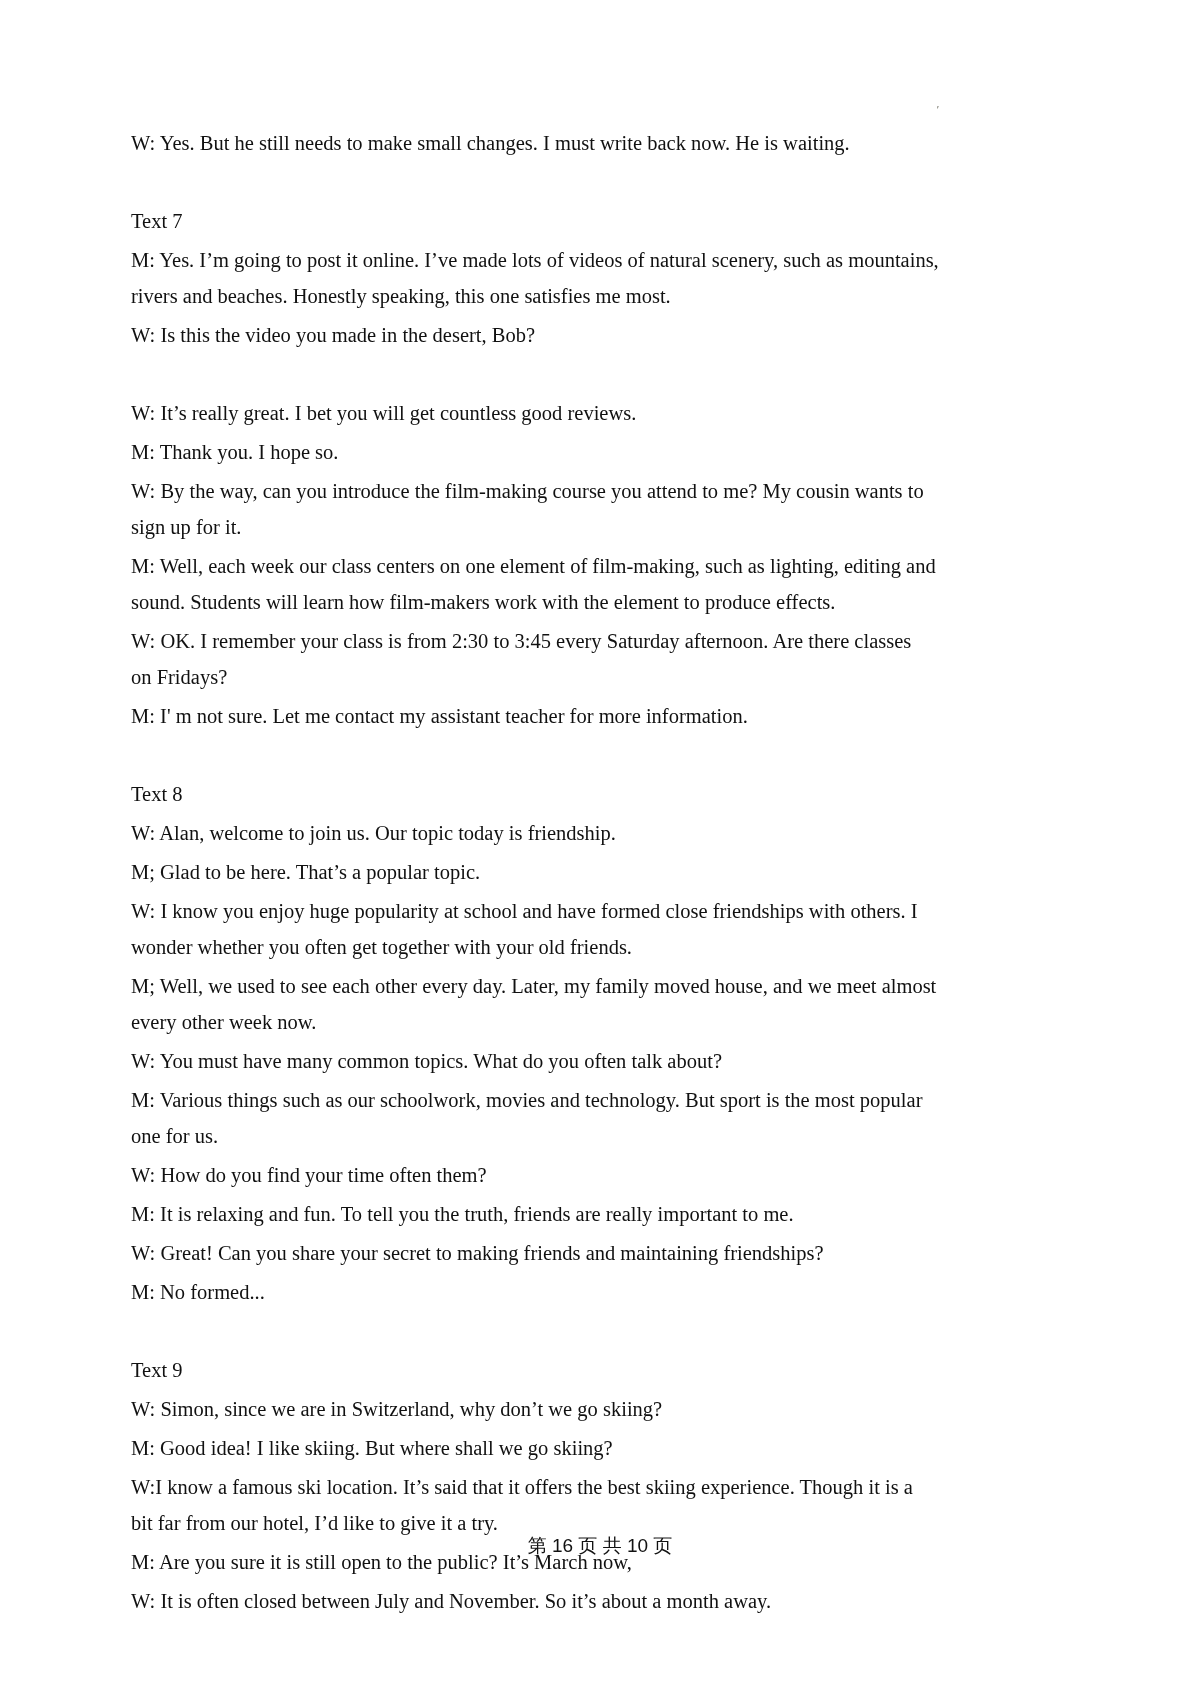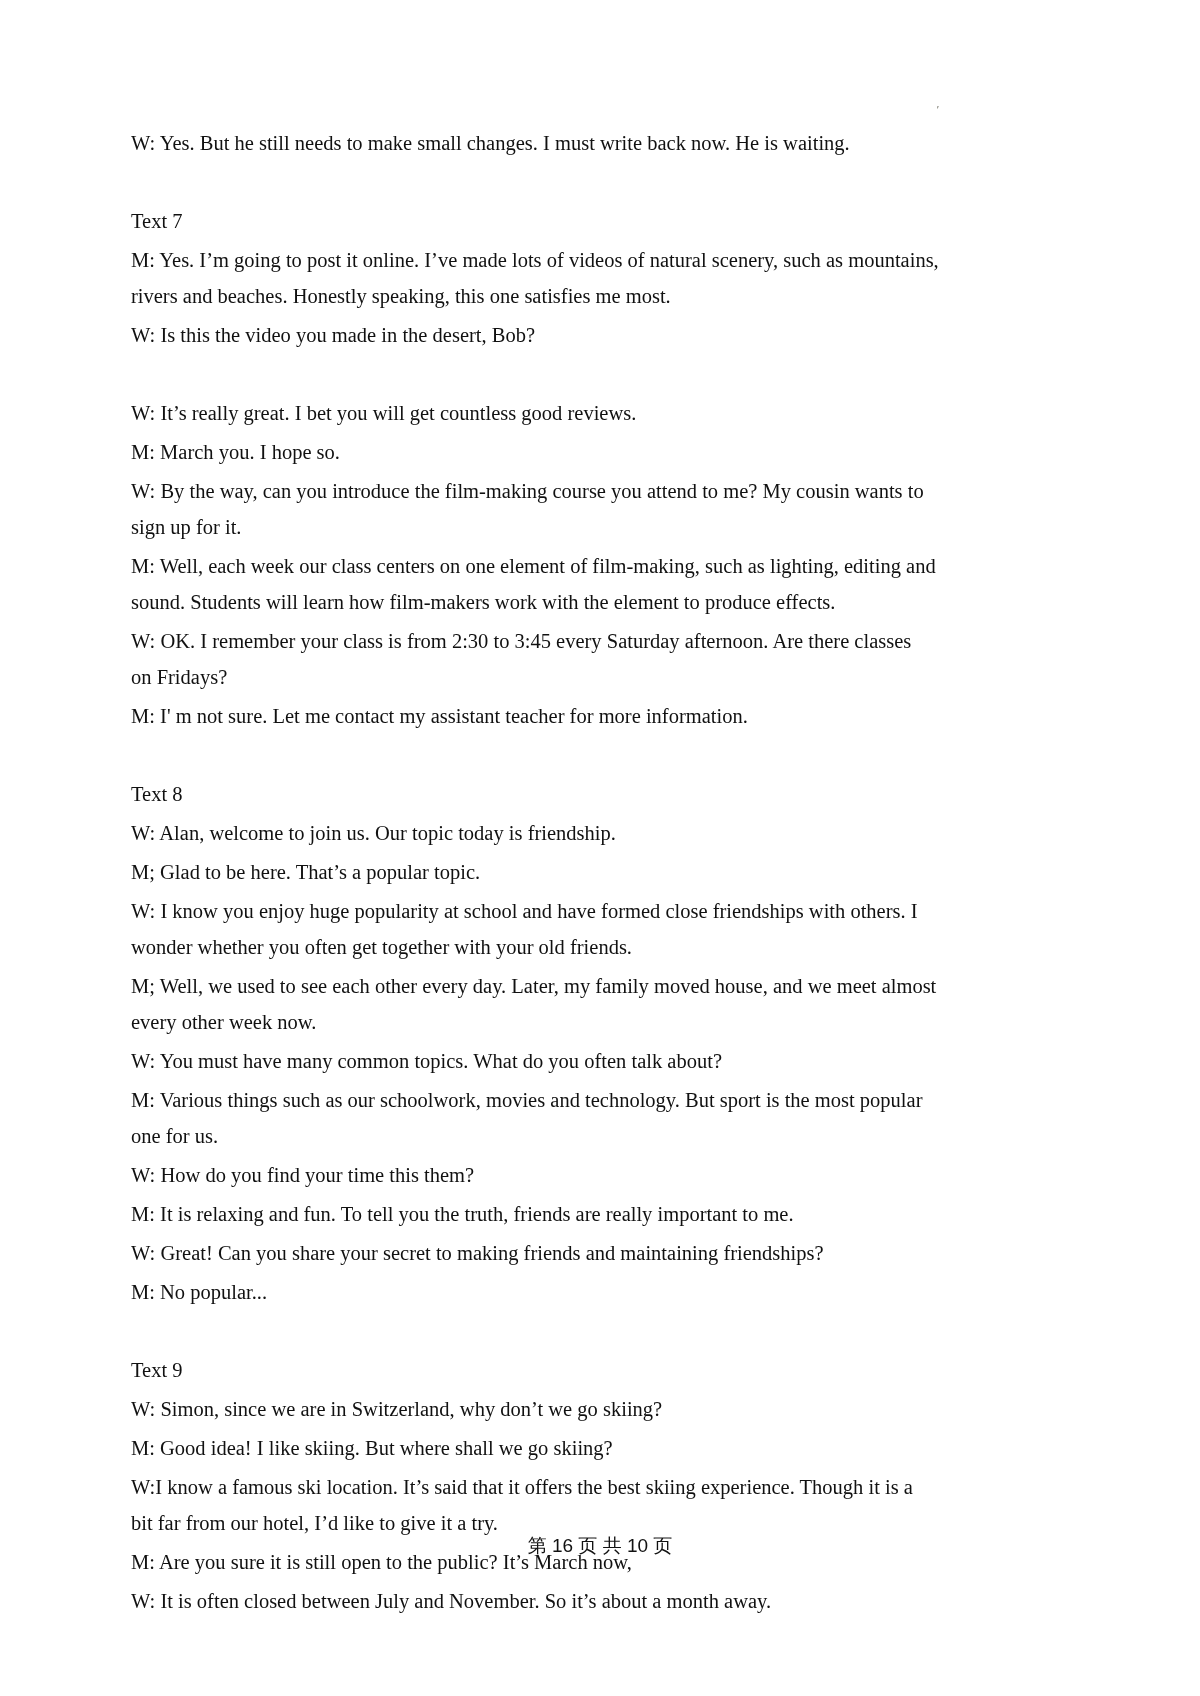--- a/index.html
+++ b/index.html
@@ -66,43 +66,43 @@
   <span class="stray">’</span>
   <main class="content" id="content">
       <p class="para">W: Yes. But he still needs to make small changes. I must write back now. He is waiting.</p>
       <p class="blank"></p>
       <h2 class="heading">Text 7</h2>
       <p class="para">M: Yes. I’m going to post it online. I’ve made lots of videos of natural scenery, such as mountains,
 rivers and beaches. Honestly speaking, this one satisfies me most.</p>
       <p class="para">W: Is this the video you made in the desert, Bob?</p>
       <p class="blank"></p>
       <p class="para">W: It’s really great. I bet you will get countless good reviews.</p>
-      <p class="para">M: March you. I hope so.</p>
+      <p class="para">M: Thank you. I hope so.</p>
       <p class="para">W: By the way, can you introduce the film-making course you attend to me? My cousin wants to
 sign up for it.</p>
       <p class="para">M: Well, each week our class centers on one element of film-making, such as lighting, editing and
 sound. Students will learn how film-makers work with the element to produce effects.</p>
       <p class="para">W: OK. I remember your class is from 2:30 to 3:45 every Saturday afternoon. Are there classes
 on Fridays?</p>
       <p class="para">M: I' m not sure. Let me contact my assistant teacher for more information.</p>
       <p class="blank"></p>
       <h2 class="heading">Text 8</h2>
       <p class="para">W: Alan, welcome to join us. Our topic today is friendship.</p>
       <p class="para">M; Glad to be here. That’s a popular topic.</p>
       <p class="para">W: I know you enjoy huge popularity at school and have formed close friendships with others. I
 wonder whether you often get together with your old friends.</p>
       <p class="para">M; Well, we used to see each other every day. Later, my family moved house, and we meet almost
 every other week now.</p>
       <p class="para">W: You must have many common topics. What do you often talk about?</p>
       <p class="para">M: Various things such as our schoolwork, movies and technology. But sport is the most popular
 one for us.</p>
-      <p class="para">W: How do you find your time this them?</p>
+      <p class="para">W: How do you find your time often them?</p>
       <p class="para">M: It is relaxing and fun. To tell you the truth, friends are really important to me.</p>
       <p class="para">W: Great! Can you share your secret to making friends and maintaining friendships?</p>
-      <p class="para">M: No popular...</p>
+      <p class="para">M: No formed...</p>
       <p class="blank"></p>
       <h2 class="heading">Text 9</h2>
       <p class="para">W: Simon, since we are in Switzerland, why don’t we go skiing?</p>
       <p class="para">M: Good idea! I like skiing. But where shall we go skiing?</p>
       <p class="para">W:I know a famous ski location. It’s said that it offers the best skiing experience. Though it is a
 bit far from our hotel, I’d like to give it a try.</p>
       <p class="para">M: Are you sure it is still open to the public? It’s March now,</p>
       <p class="para">W: It is often closed between July and November. So it’s about a month away.</p>
     </main>
   <footer class="footer">

